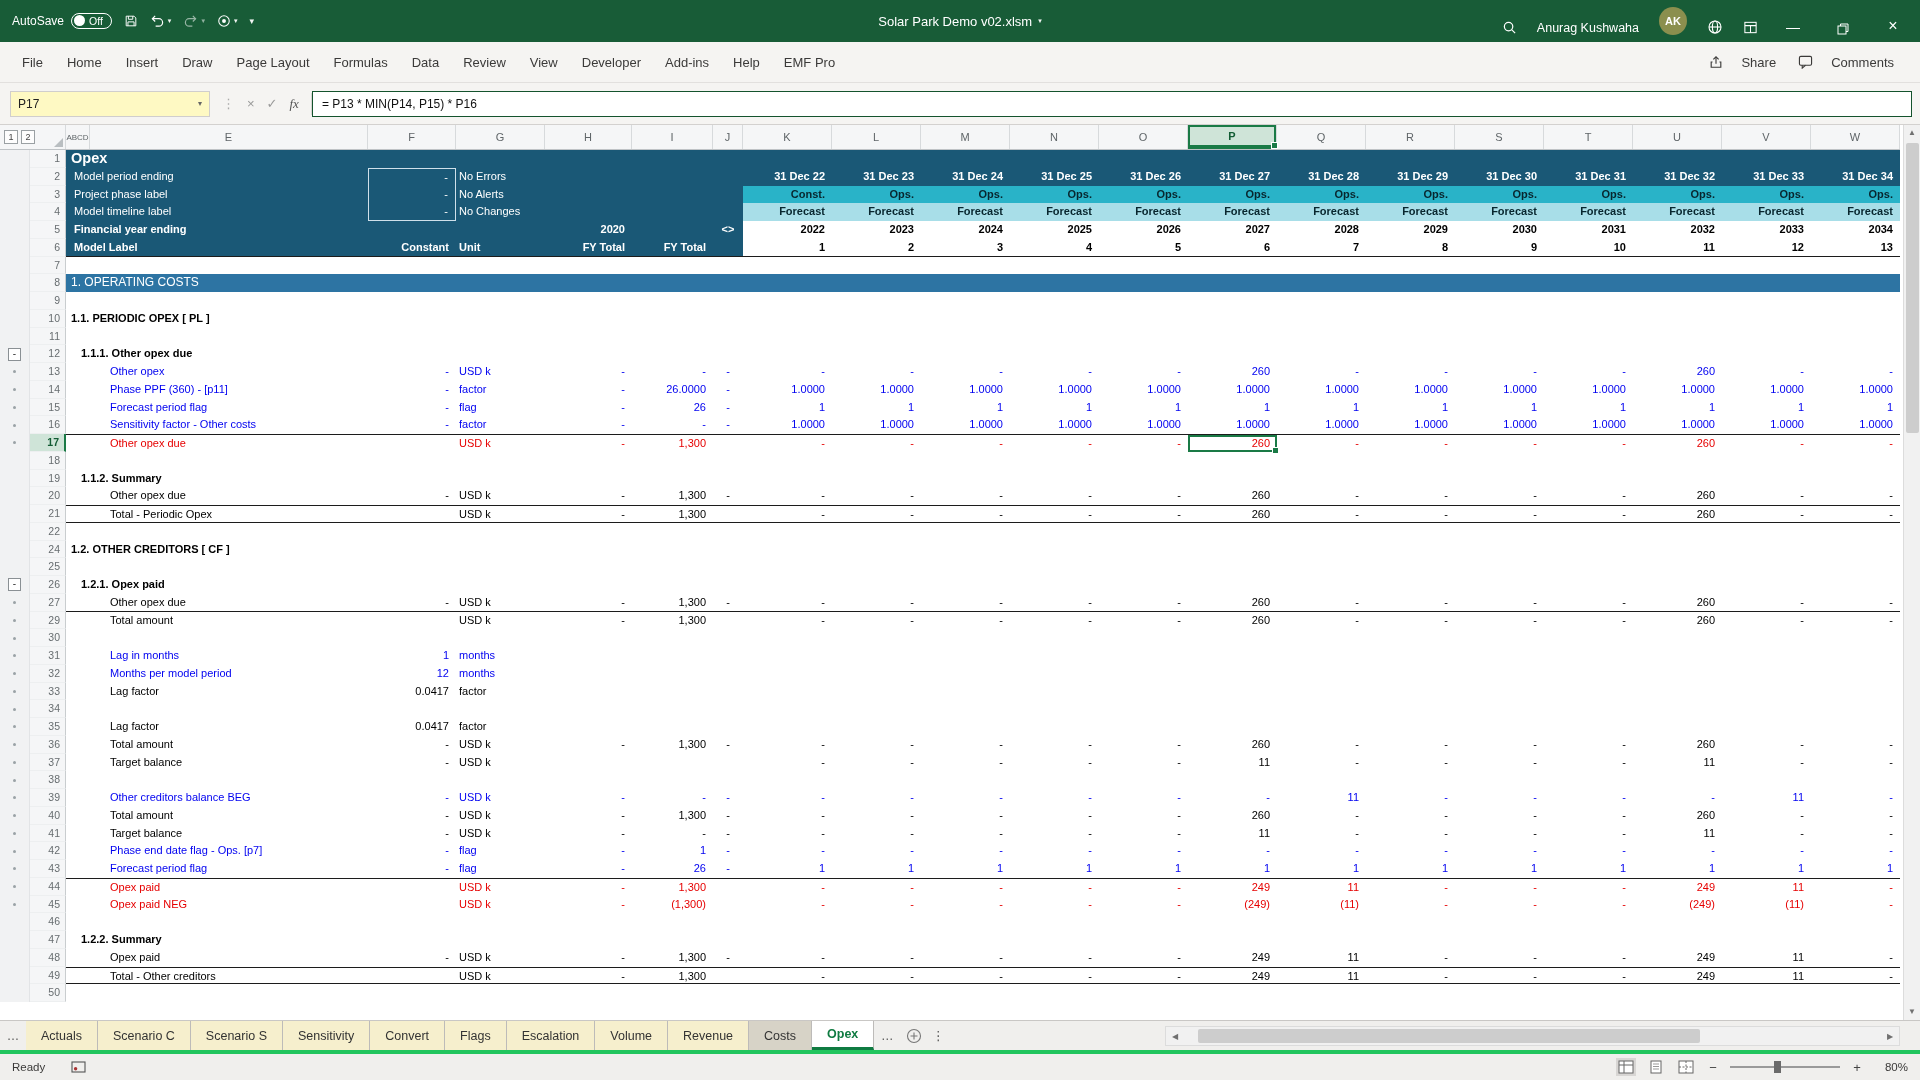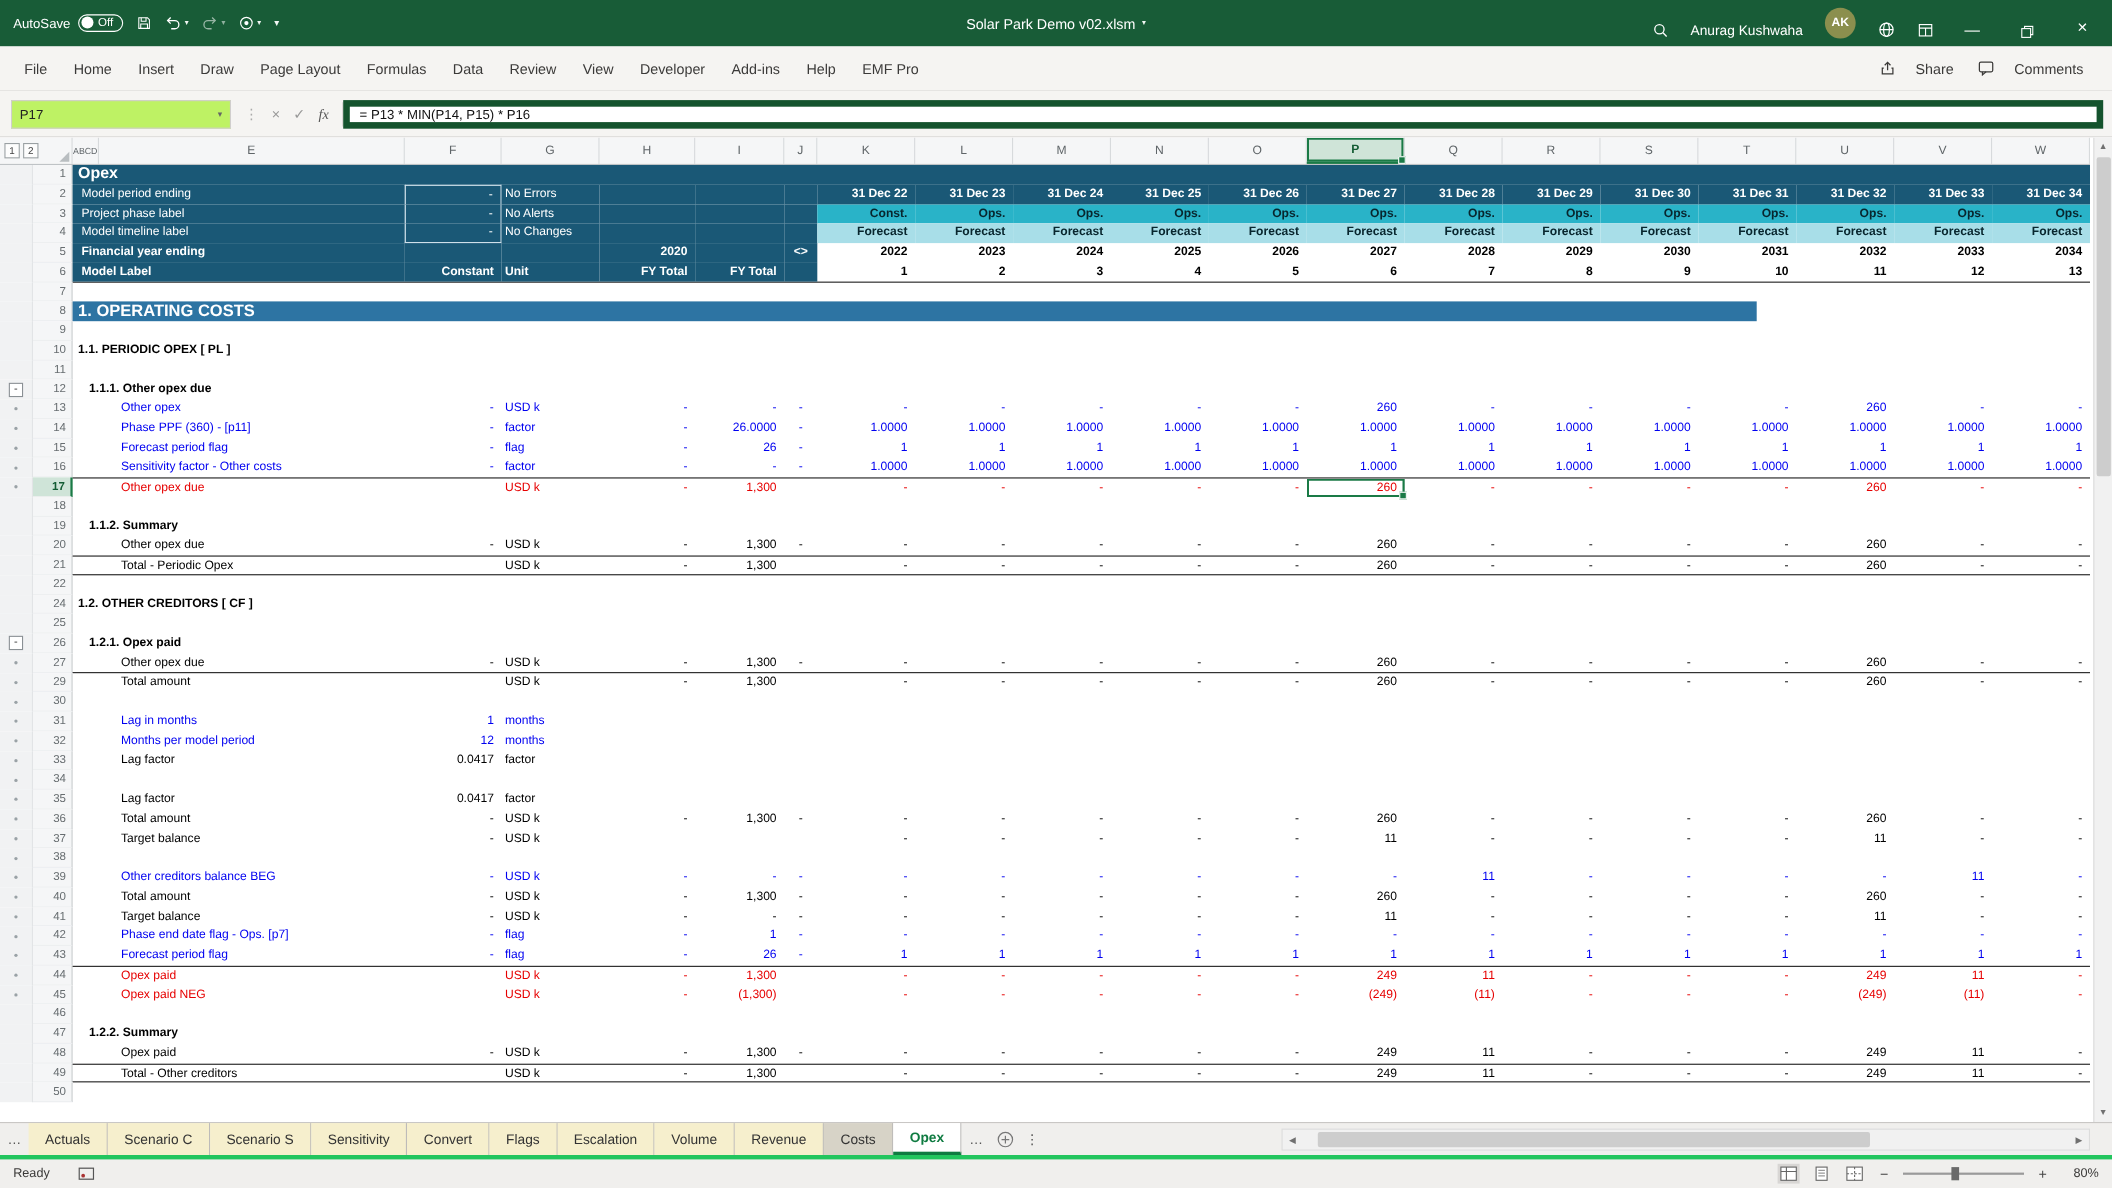--- a/index.html
+++ b/index.html
@@ -19,26 +19,26 @@
 .avatar{width:28px;height:28px;border-radius:50%;background:#8b8f4e;display:flex;align-items:center;justify-content:center;font-size:11px;font-weight:bold}
 .winbtn{width:30px;text-align:center;font-size:14px;display:flex;justify-content:center;align-items:center}
 
 .ribbon{height:41px;background:#f5f4f2;display:flex;align-items:center;border-bottom:1px solid #e2e0de;padding:0 10px}
 #ribbon-tabs{display:flex}
 .rtab{padding:7px 12px;font-size:13px;color:#3b3a39;white-space:nowrap}
 .ribbon-right{margin-left:auto;display:flex;gap:22px;align-items:center;padding-right:16px;font-size:13px;color:#3b3a39}
 .rbtn{display:flex;align-items:center;gap:18px}
 
 .formulabar{height:42px;background:#f5f4f2;display:flex;align-items:center;border-bottom:1px solid #d3d1cf}
-.namebox{width:200px;height:26px;background:#bef264;border:1px solid #d0cecd;margin-left:10px;display:flex;align-items:center;justify-content:space-between;padding:0 7px;font-size:12px;color:#222}
+.namebox{width:200px;height:26px;background:#fef9c3;border:1px solid #d0cecd;margin-left:10px;display:flex;align-items:center;justify-content:space-between;padding:0 7px;font-size:12px;color:#222}
 .nb-chev{font-size:8px;color:#666}
 .fbicons{display:flex;align-items:center;gap:12px;padding:0 12px;color:#999;font-size:13px}
 .fx{font-family:"Liberation Serif",serif;font-style:italic;color:#555;font-size:13px}
 .fbsep{width:1px;height:22px;background:#d6d4d2}
-.fb-input{flex:1;height:26px;background:#fff;border:6px solid #14532d;display:flex;align-items:center;padding:0 9px;font-size:12px;color:#111;margin-right:8px}
+.fb-input{flex:1;height:26px;background:#fff;border:1px solid #14532d;display:flex;align-items:center;padding:0 9px;font-size:12px;color:#111;margin-right:8px}
 
 .sheet{position:relative;height:895px;background:#fff;overflow:hidden}
 .colheaders{display:flex;height:25px;width:1900px;background:#f5f6f7;border-bottom:1px solid #bfc3c6;font-size:11px;color:#5f6568}
 .chc{border-right:1px solid #d7dadc;display:flex;align-items:center;justify-content:center;flex:none;height:100%;overflow:hidden}
 .chc.sel{background:#cfe4d8;border-bottom:2px solid #1a7a46;color:#135c34;font-weight:bold}
 .corner{width:66px;flex:none;display:flex;align-items:center;gap:3px;padding-left:4px;border-right:1px solid #d7dadc;position:relative}
 .olv{width:14px;height:14px;border:1px solid #9aa0a3;background:#fdfdfd;font-size:9px;display:flex;align-items:center;justify-content:center;color:#444}
 .corner-tri{position:absolute;right:2px;bottom:2px;width:0;height:0;border-left:9px solid transparent;border-bottom:9px solid #b9bec1}
 .grid{position:absolute;top:25px;left:0;width:1900px}
 .r{display:flex;height:17.75px;line-height:17.4px}
@@ -57,21 +57,21 @@
 .ind-data{padding-left:44px}
 .ind-l2{padding-left:5px}
 .ind-l3{padding-left:15px}
 .w-f{width:88px}.w-g{width:89px}.w-h{width:87px}.w-i{width:81px}.w-j{width:30px}.w-p{width:89px}
 .num{text-align:right;padding-right:7px}
 .unit{text-align:left;padding-left:3px}
 .ctr{text-align:center}
 .t-blue{color:#0000f0}
 .t-red{color:#e60000}
 .t-black{color:#000}
-.band{width:1531px;background:#2d74a3;color:#fff;font-weight:bold;padding-left:5px;font-size:15px}
+.band{width:1834px;background:#2d74a3;color:#fff;font-weight:normal;padding-left:5px;font-size:12px}
 .sec{font-weight:bold;color:#000;width:1834px}
 .hb{background:#1a5876;color:#fff}
 .hb-title{width:1834px;background:#1a5876;color:#fff;font-weight:bold;font-size:14.5px;padding-left:5px}
 .hb-lbl{padding-left:8px}
 .dkb{font-weight:bold}
 .note{padding-left:3px}
 .fbox{border-left:1px solid #cfe0ea;border-right:1px solid #cfe0ea}
 .fbox-t{border-top:1px solid #cfe0ea}
 .fbox-b{border-bottom:1px solid #cfe0ea}
 .cy{background:#29b3c8;color:#08262e;font-weight:bold}

